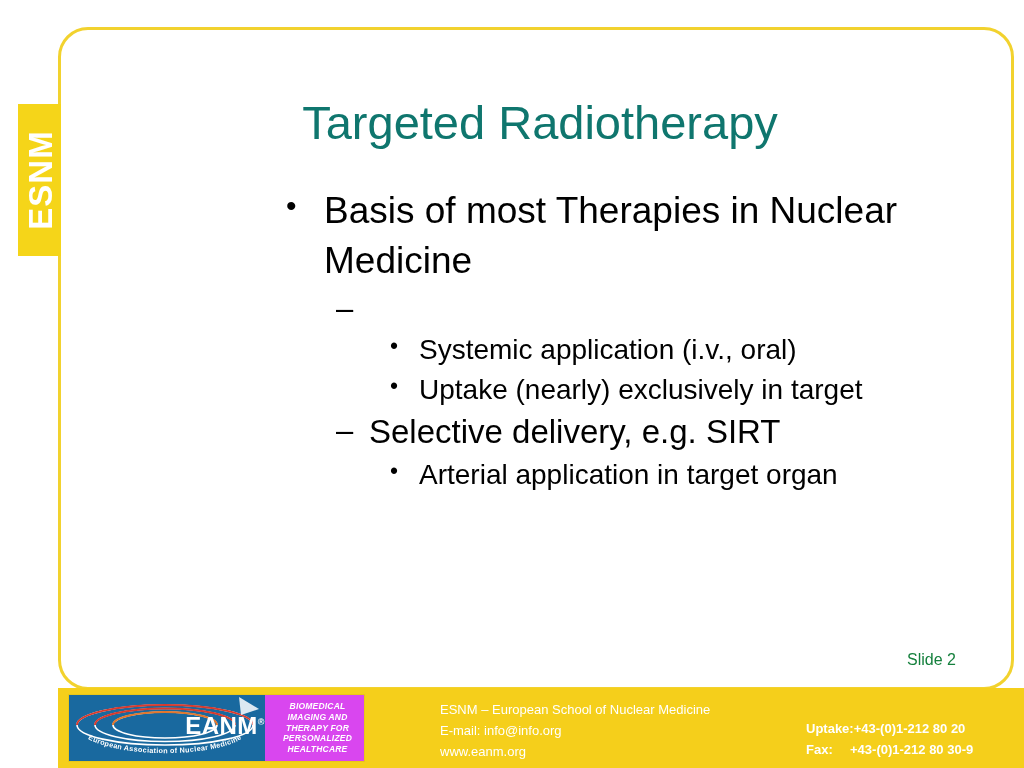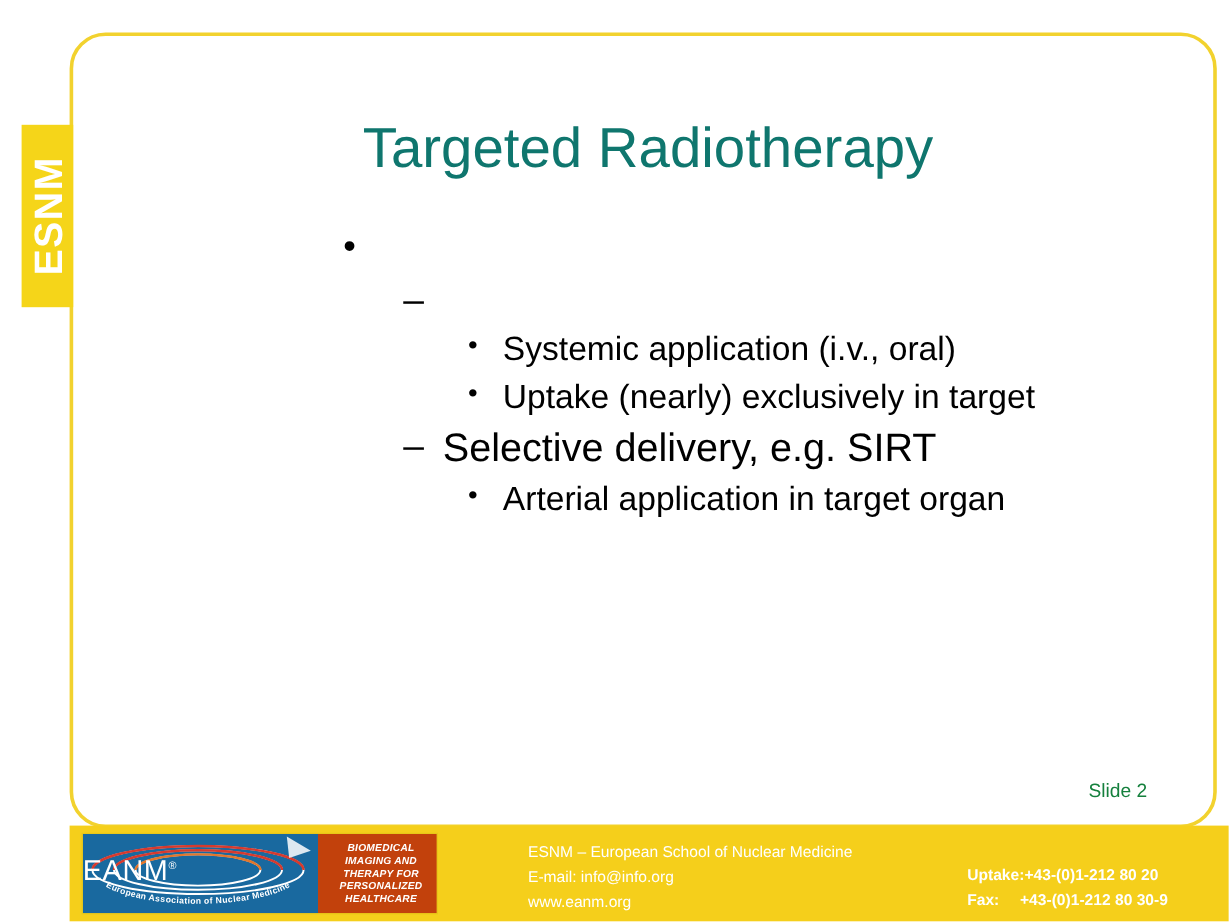--- a/index.html
+++ b/index.html
@@ -167,21 +167,21 @@
   .logo-blue {
     position: relative;
     width: 196px;
     height: 100%;
     background: #19699f;
     overflow: hidden;
   }
   .logo-orange {
     position: relative;
     flex: 1 1 auto;
-    background: #c2410c;
+    background: #d946ef;
     display: flex;
     align-items: center;
     justify-content: center;
     overflow: hidden;
   }
   .logo-orange-text {
     color: #ffffff;
     font-family: "Liberation Sans", sans-serif;
     font-weight: bold;
     font-style: italic;
@@ -194,24 +194,24 @@
   .logo-svg {
     position: absolute;
     left: 0;
     top: 0;
   }
   .logo-eanm-text {
     position: absolute;
     left: 0;
     top: 19px;
     width: 196px;
-    text-align: left;
-    color: #ffffff;
-    font-family: "Liberation Sans", sans-serif;
-    font-weight: normal;
+    text-align: right;
+    color: #ffffff;
+    font-family: "Liberation Sans", sans-serif;
+    font-weight: bold;
     font-size: 24px;
     line-height: 1;
     letter-spacing: 0.5px;
   }
   .logo-reg {
     font-size: 9px;
     vertical-align: super;
   }
 
   .footer-col-left {
@@ -250,20 +250,21 @@
   <div class="esnm-tab">
     <span class="esnm-tab-label">ESNM</span>
   </div>
 
   <div class="slide-title">Targeted Radiotherapy</div>
 
   <div class="body-area">
 
     <div class="bullet-row lvl1">
       <span class="bullet-mark">•</span>
+      <span class="bullet-text">Basis of most Therapies in Nuclear Medicine</span>
     </div>
 
     <div class="bullet-row lvl2">
       <span class="bullet-mark">–</span>
     </div>
 
     <div class="bullet-row lvl3">
       <span class="bullet-mark">•</span>
       <span class="bullet-text">Systemic application (i.v., oral)</span>
     </div>

